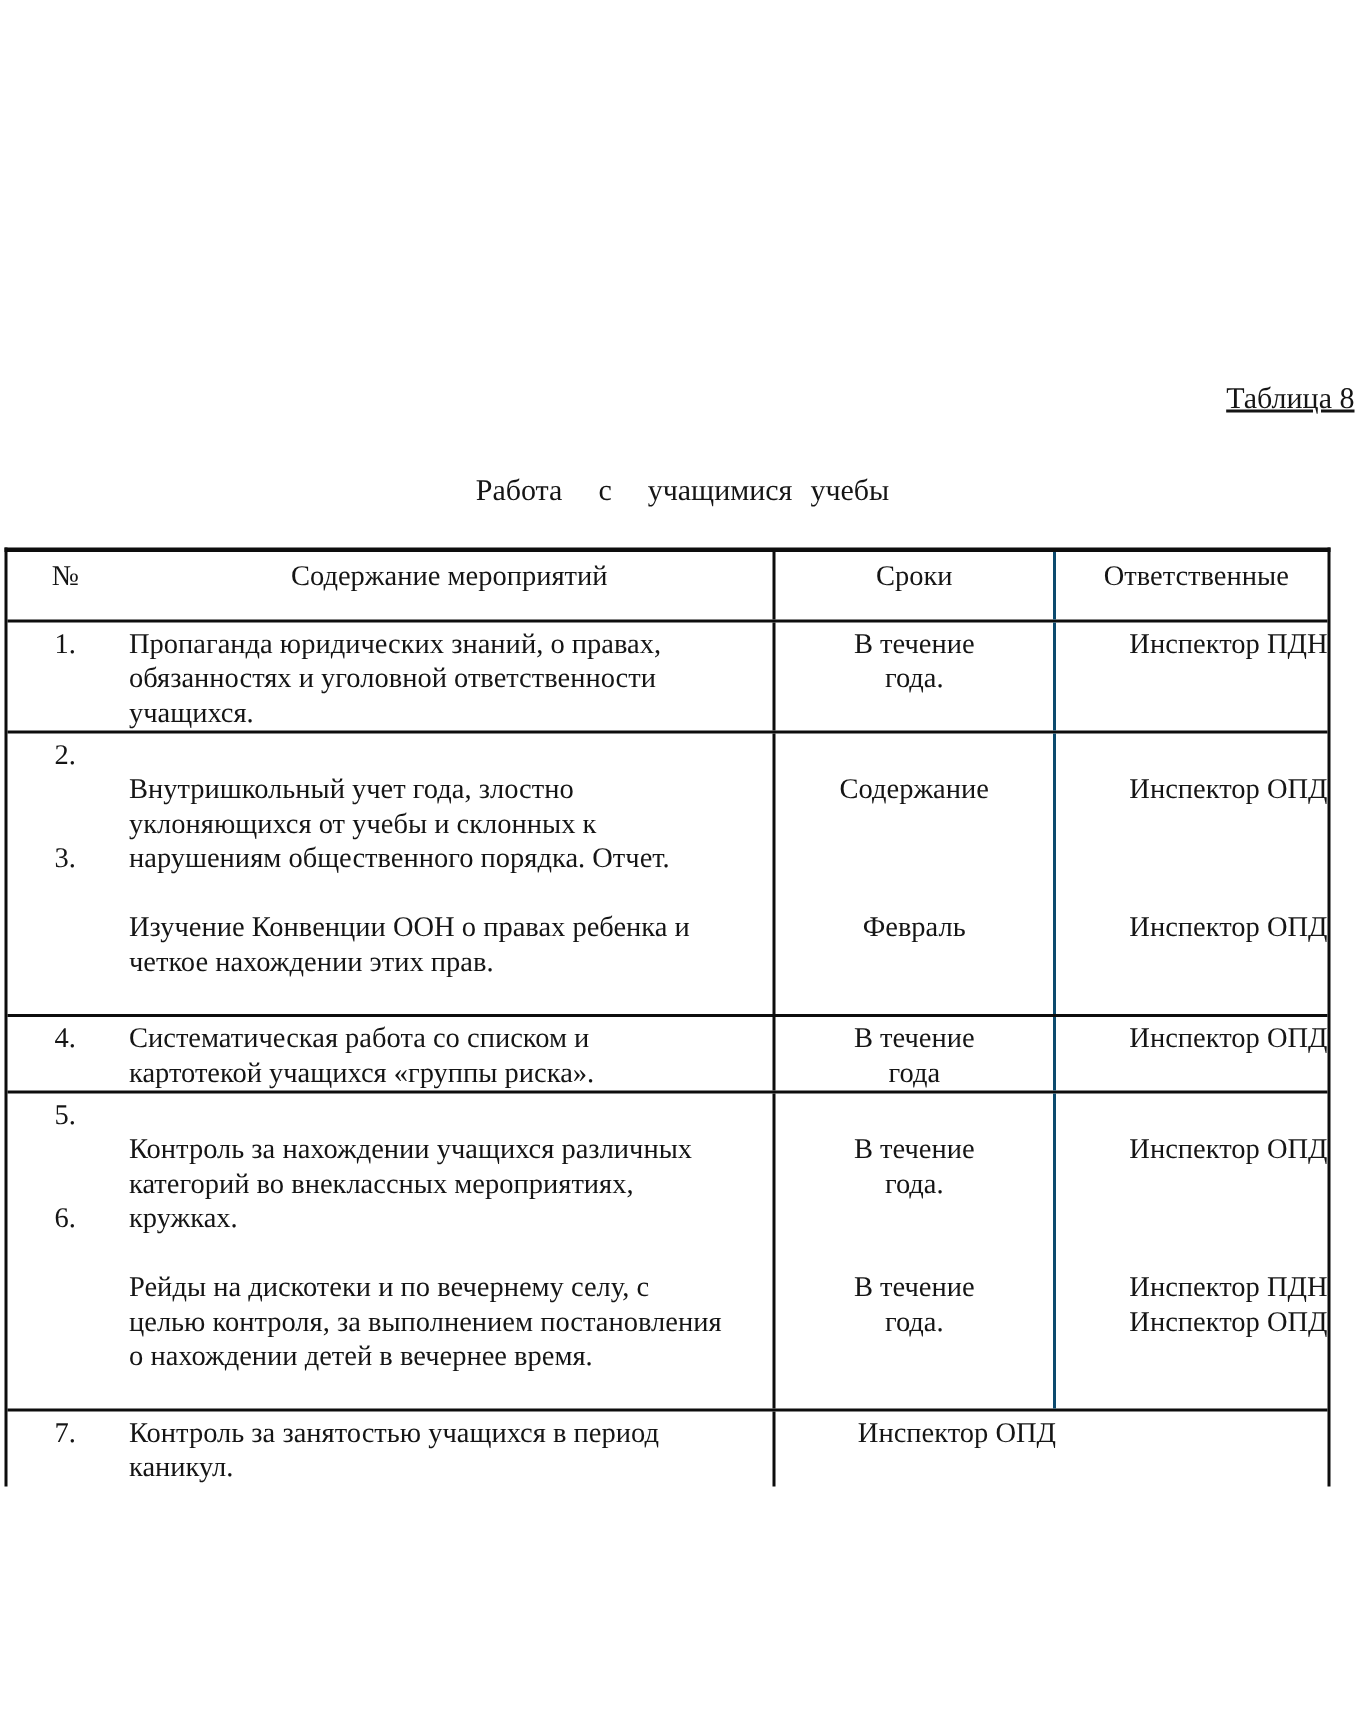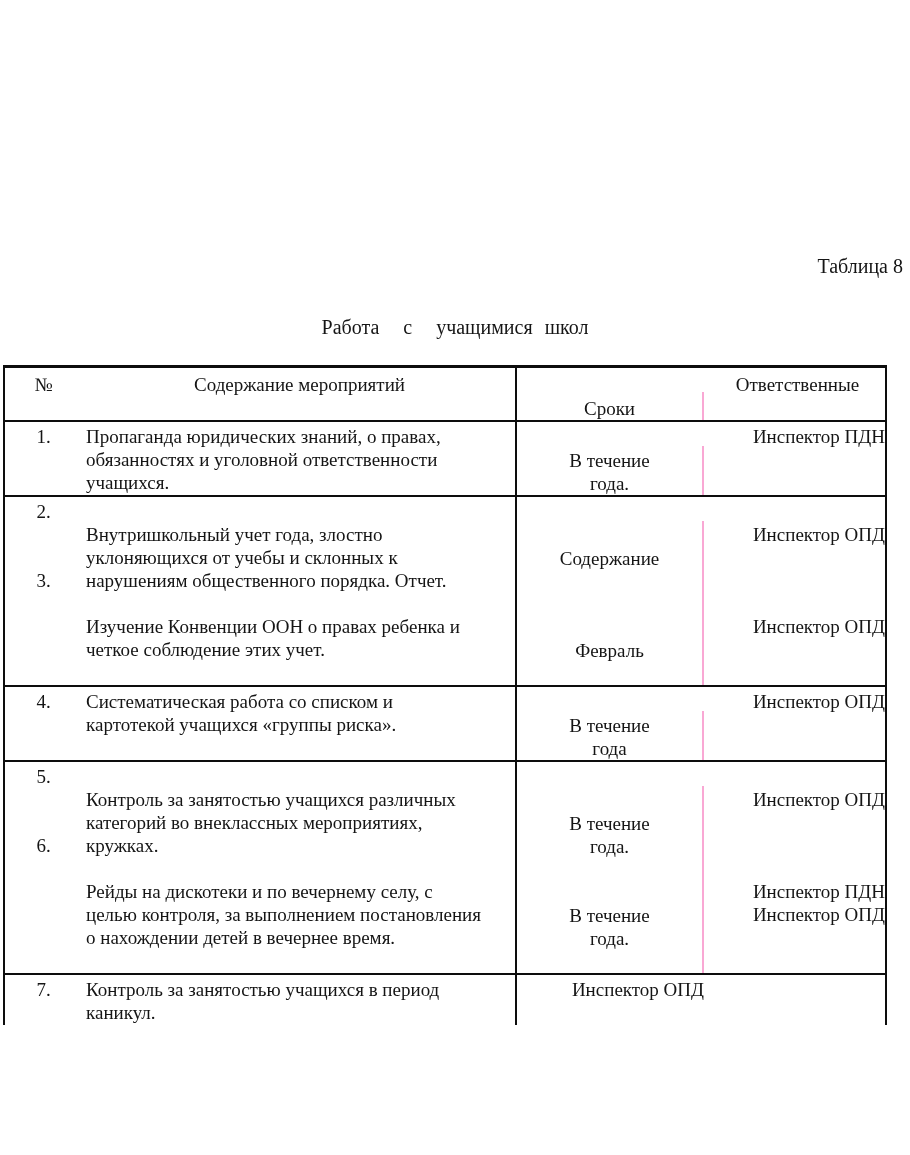--- a/index.html
+++ b/index.html
@@ -3,21 +3,21 @@
 <meta charset="utf-8">
 <style>
   html,body { margin:0; padding:0; }
   body {
     width:910px; height:1155px; background:#ffffff; position:relative;
     font-family:"Liberation Serif","DejaVu Serif",serif; color:#151515;
     overflow:hidden;
   }
   .table-label {
     position:absolute; top:254px; right:7px;
-    font-size:20px; line-height:24px;
+    font-size:20px; line-height:24px;text-decoration:underline;
   }
   .doc-title {
     position:absolute; top:314px; left:0; width:100%;
     text-align:center; font-size:20px; line-height:26px;
     word-spacing:7px; white-space:pre-wrap;
   }
   .tbl {
     position:absolute; top:365px; left:3px; width:884px;
     box-sizing:border-box;
     border-top:3px solid #0d0d0d;
@@ -34,40 +34,40 @@
   .cell {
     box-sizing:border-box; padding-top:3px;
     font-size:19px; line-height:23px;
   }
   .cell.num  { text-align:center; }
   .cell.content {
     border-right:2px solid #0d0d0d;
     padding-left:4px; padding-right:2px; white-space:pre-line;font-family:Liberation Serif, serif;
   }
   .cell.term {
-    border-right:2px solid #f9a8d4;
-    text-align:center; white-space:pre-line;margin-top:24px;
+    border-right:2px solid #0c4a6e;
+    text-align:center; white-space:pre-line;
   }
   .cell.resp { padding-left:6px; white-space:pre-line;text-align:right; }
   .block.header { min-height:45px; }
   .block.header .cell { padding-top:5px; text-align:center; white-space:normal; }
   .b1  { min-height:70px; }
   .b23 { min-height:118px; }
   .b4  { min-height:44px; }
   .b56 { min-height:142px; }
   .b7  { min-height:52px; }
   .sub { display:block; }
   .sub.h3 { height:69px; }
 </style>
 </head>
 <body>
 
 <div class="table-label">Таблица 8</div>
 
-<div class="doc-title">Работа  с  учащимися школ</div>
+<div class="doc-title">Работа  с  учащимися учебы</div>
 
 <div class="tbl">
 
   <div class="block header">
     <div class="cell num">№</div>
     <div class="cell content">Содержание мероприятий</div>
     <div class="cell term">Сроки</div>
     <div class="cell resp">Ответственные</div>
   </div>
 
@@ -84,21 +84,21 @@
   <div class="block b23">
     <div class="cell num">
       <span class="sub h3">2.</span>
       <span class="sub">3.</span>
     </div>
     <div class="cell content">
       <span class="sub h3">Внутришкольный учет года, злостно
 уклоняющихся от учебы и склонных к
 нарушениям общественного порядка. Отчет.</span>
       <span class="sub">Изучение Конвенции ООН о правах ребенка и
-четкое соблюдение этих учет.</span>
+четкое нахождении этих прав.</span>
     </div>
     <div class="cell term">
       <span class="sub h3">Содержание</span>
       <span class="sub">Февраль</span>
     </div>
     <div class="cell resp">
       <span class="sub h3">Инспектор ОПД</span>
       <span class="sub">Инспектор ОПД</span>
     </div>
   </div>
@@ -111,21 +111,21 @@
 года</div>
     <div class="cell resp">Инспектор ОПД</div>
   </div>
 
   <div class="block b56">
     <div class="cell num">
       <span class="sub h3">5.</span>
       <span class="sub">6.</span>
     </div>
     <div class="cell content">
-      <span class="sub h3">Контроль за занятостью учащихся различных
+      <span class="sub h3">Контроль за нахождении учащихся различных
 категорий во внеклассных мероприятиях,
 кружках.</span>
       <span class="sub">Рейды на дискотеки и по вечернему селу, с
 целью контроля, за выполнением постановления
 о нахождении детей в вечернее время.</span>
     </div>
     <div class="cell term">
       <span class="sub h3">В течение
 года.</span>
       <span class="sub">В течение

